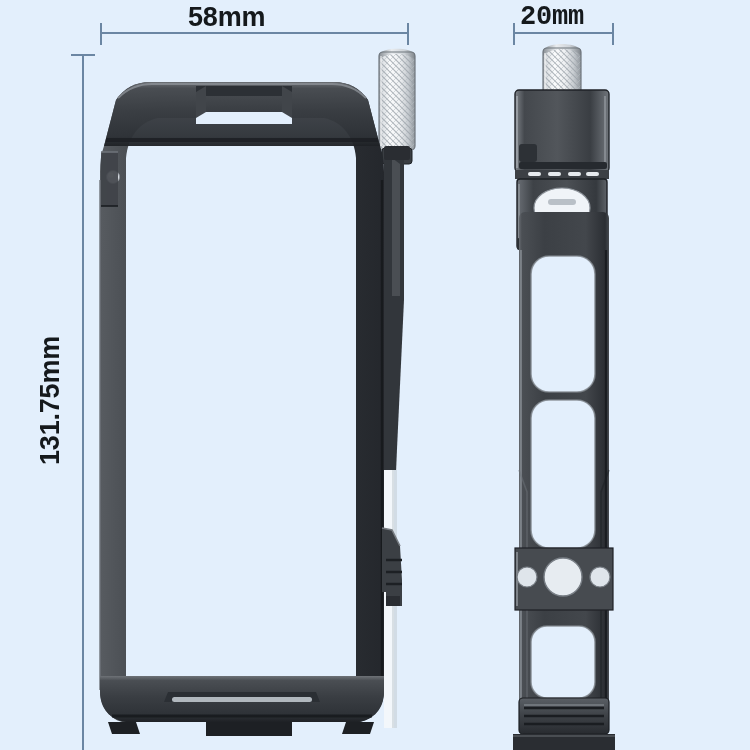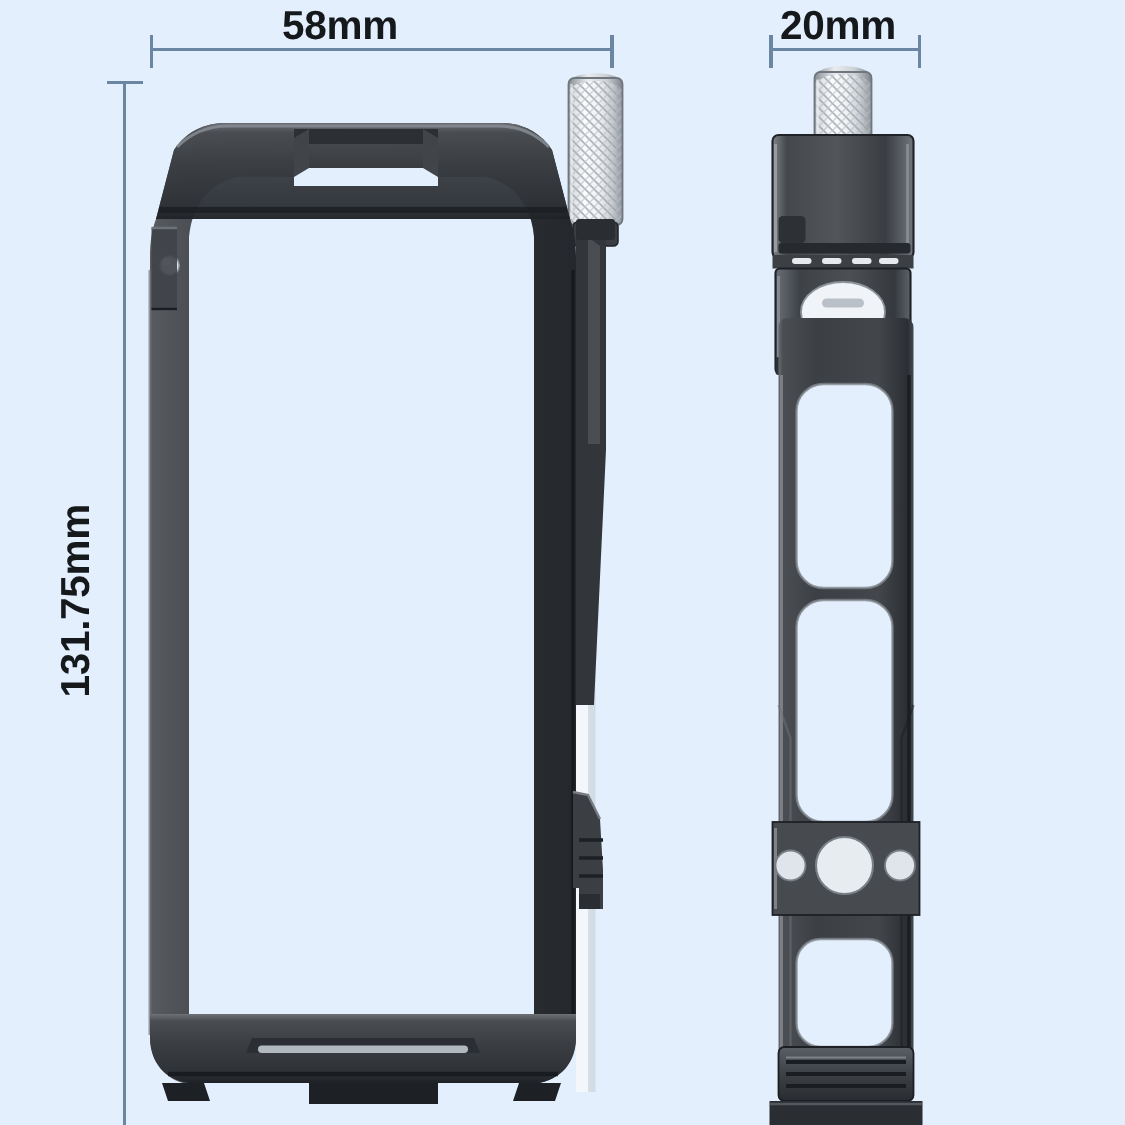--- a/index.html
+++ b/index.html
@@ -14,21 +14,21 @@
   svg#art { position:absolute; left:0; top:0; width:750px; height:750px; }
 
   .dim-label {
     position:absolute;
     font-weight:bold;
     color:#15191c;
     letter-spacing:-0.2px;
     white-space:nowrap;
   }
   #lbl-width  { left:188px; top:2px;  font-size:27px; }
-  #lbl-depth  { left:520px; top:2px;  font-size:27px; }
+  #lbl-depth  { left:520px; top:2px;  font-size:27px;font-family:Liberation Mono, monospace; }
   #lbl-height {
     left:-14px; top:385px; font-size:27px;
     transform:rotate(-90deg); transform-origin:center center;
   }
 </style>
 </head>
 <body>
 
 <div id="stage">
 

